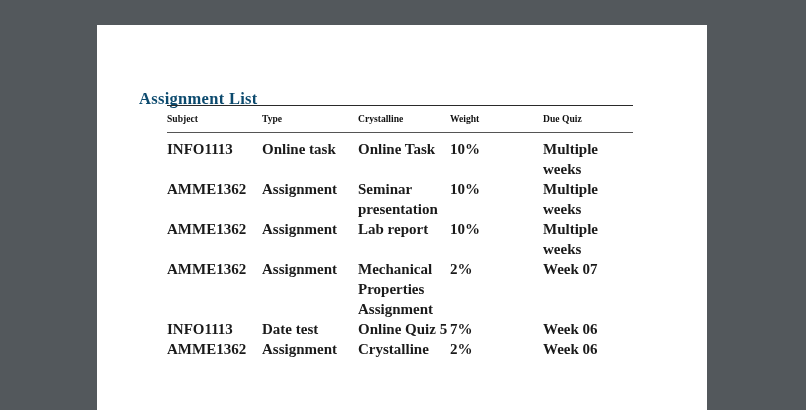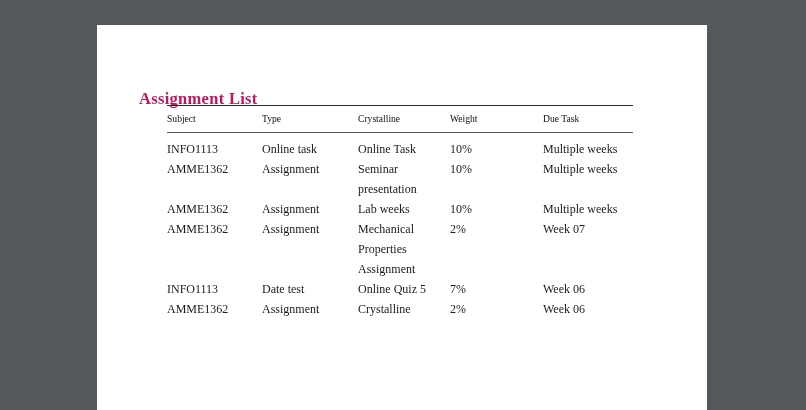--- a/index.html
+++ b/index.html
@@ -28,54 +28,54 @@
     background: #ffffff;
     overflow: hidden;
   }
   #page-title {
     position: absolute;
     left: 42px;
     top: 64px;
     font-size: 16.5px;
     font-weight: bold;
     letter-spacing: 0.3px;
-    color: #be185d;
+    color: #0c4a6e;
     white-space: nowrap;
   }
   #assignment-table {
     position: absolute;
     left: 70px;
     top: 80px;
     width: 466px;
   }
   table.alist {
     border-collapse: collapse;
     width: 466px;
     table-layout: fixed;
   }
   table.alist thead th {
     font-size: 9.6px;
-    font-weight: normal;
+    font-weight: bold;
     color: #111111;
     text-align: left;
     padding: 6px 0 6px 0;
     border-top: 1.4px solid #2a2a2a;
     border-bottom: 1px solid #555555;
     vertical-align: bottom;
     line-height: 14px;
     margin-left: 42px;
   }
   table.alist tbody td {
-    font-size: 12px;
+    font-size: 15px;
     color: #1a1a1a;
     text-align: left;
     vertical-align: top;
     padding: 0;
     line-height: 20px;
-    font-weight: normal;
+    font-weight: bold;
   }
   col.c-subject { width: 95px; }
   col.c-type { width: 96px; }
   col.c-desc { width: 92px; }
   col.c-weight { width: 93px; }
   col.c-due { width: 90px; }
   td.cell-desc {
     padding-right: 14px;
   }
 </style>
@@ -95,21 +95,21 @@
           <col class="c-desc">
           <col class="c-weight">
           <col class="c-due">
         </colgroup>
         <thead>
           <tr>
             <th>Subject</th>
             <th>Type</th>
             <th>Crystalline</th>
             <th>Weight</th>
-            <th>Due Task</th>
+            <th>Due Quiz</th>
           </tr>
         </thead>
         <tbody id="table-body">
         <tr>
               <td colspan="5" style="height: 6px;"></td>
             </tr>
             <tr>
               <td>INFO1113</td>
               <td>Online task</td>
               <td class="cell-desc">Online Task</td>
@@ -119,21 +119,21 @@
             <tr>
               <td>AMME1362</td>
               <td>Assignment</td>
               <td class="cell-desc">Seminar presentation</td>
               <td>10%</td>
               <td>Multiple weeks</td>
             </tr>
             <tr>
               <td>AMME1362</td>
               <td>Assignment</td>
-              <td class="cell-desc">Lab weeks</td>
+              <td class="cell-desc">Lab report</td>
               <td>10%</td>
               <td>Multiple weeks</td>
             </tr>
             <tr>
               <td>AMME1362</td>
               <td>Assignment</td>
               <td class="cell-desc">Mechanical Properties Assignment</td>
               <td>2%</td>
               <td>Week 07</td>
             </tr>

